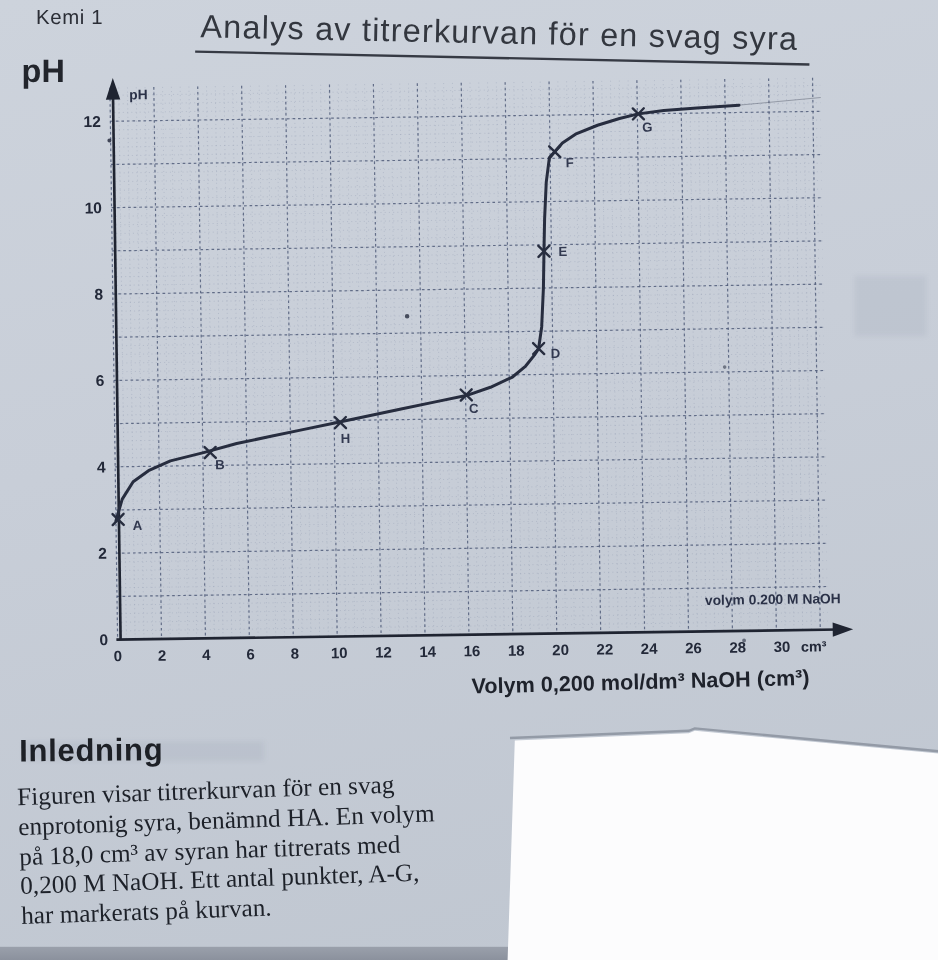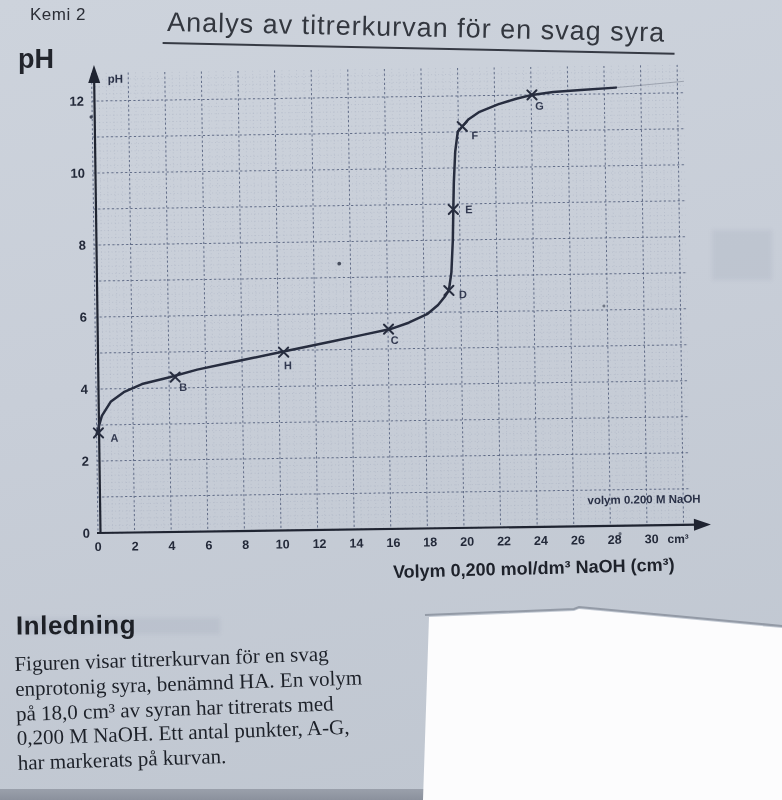--- a/index.html
+++ b/index.html
@@ -37,21 +37,21 @@
   }
   #cover-svg { left:0; top:0; z-index:4; }
   .smudge { background:rgba(70,85,115,.07); filter:blur(2px); z-index:1; }
   text { font-family:"Liberation Sans", sans-serif; }
 </style>
 </head>
 <body>
 
 <div id="page">
 
-  <div class="abs" id="course-label">Kemi 2</div>
+  <div class="abs" id="course-label">Kemi 1</div>
 
   <div class="abs" id="page-title">Analys av titrerkurvan för en svag syra</div>
 
   <div class="abs" id="ph-large">pH</div>
 
   <div class="abs smudge" style="left:20px;top:618px;width:200px;height:16px;"></div>
   <div class="abs smudge" style="left:712px;top:230px;width:60px;height:50px;"></div>
 
   <svg class="abs" id="graph-svg" width="782" height="615" viewBox="0 0 782 615">
     <g id="graph-plot" transform="rotate(-0.8 98 533)">

